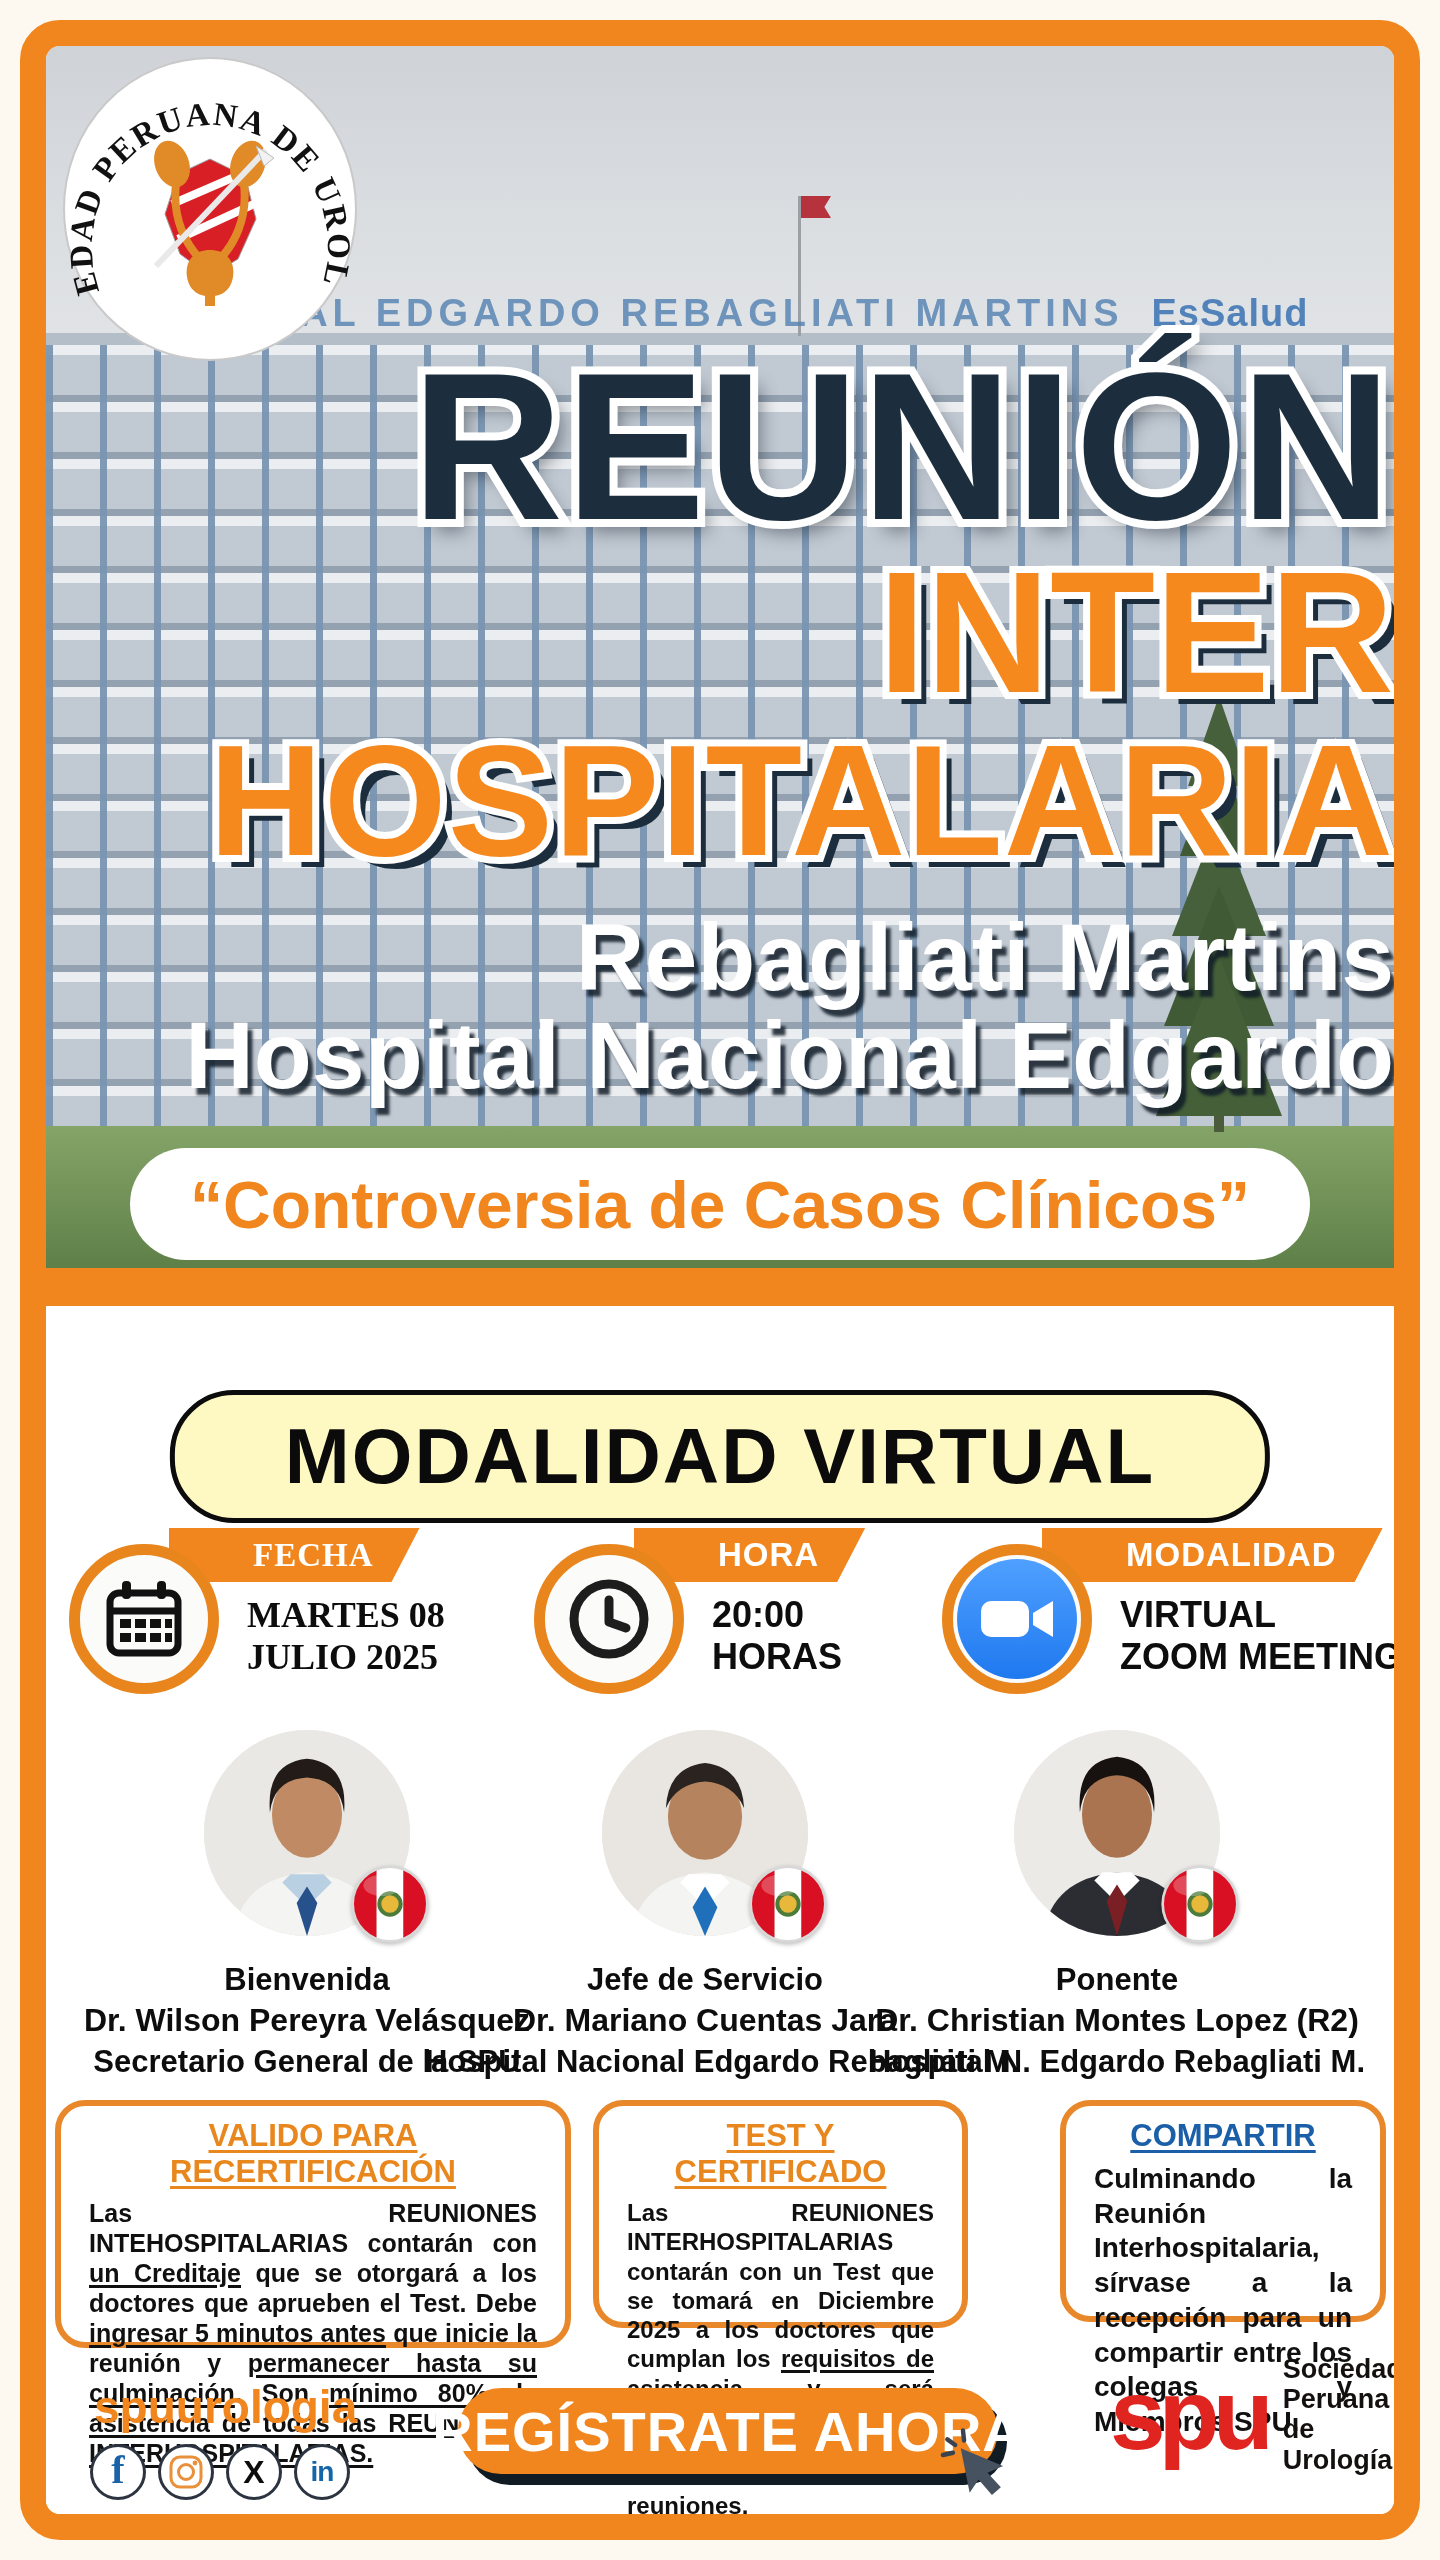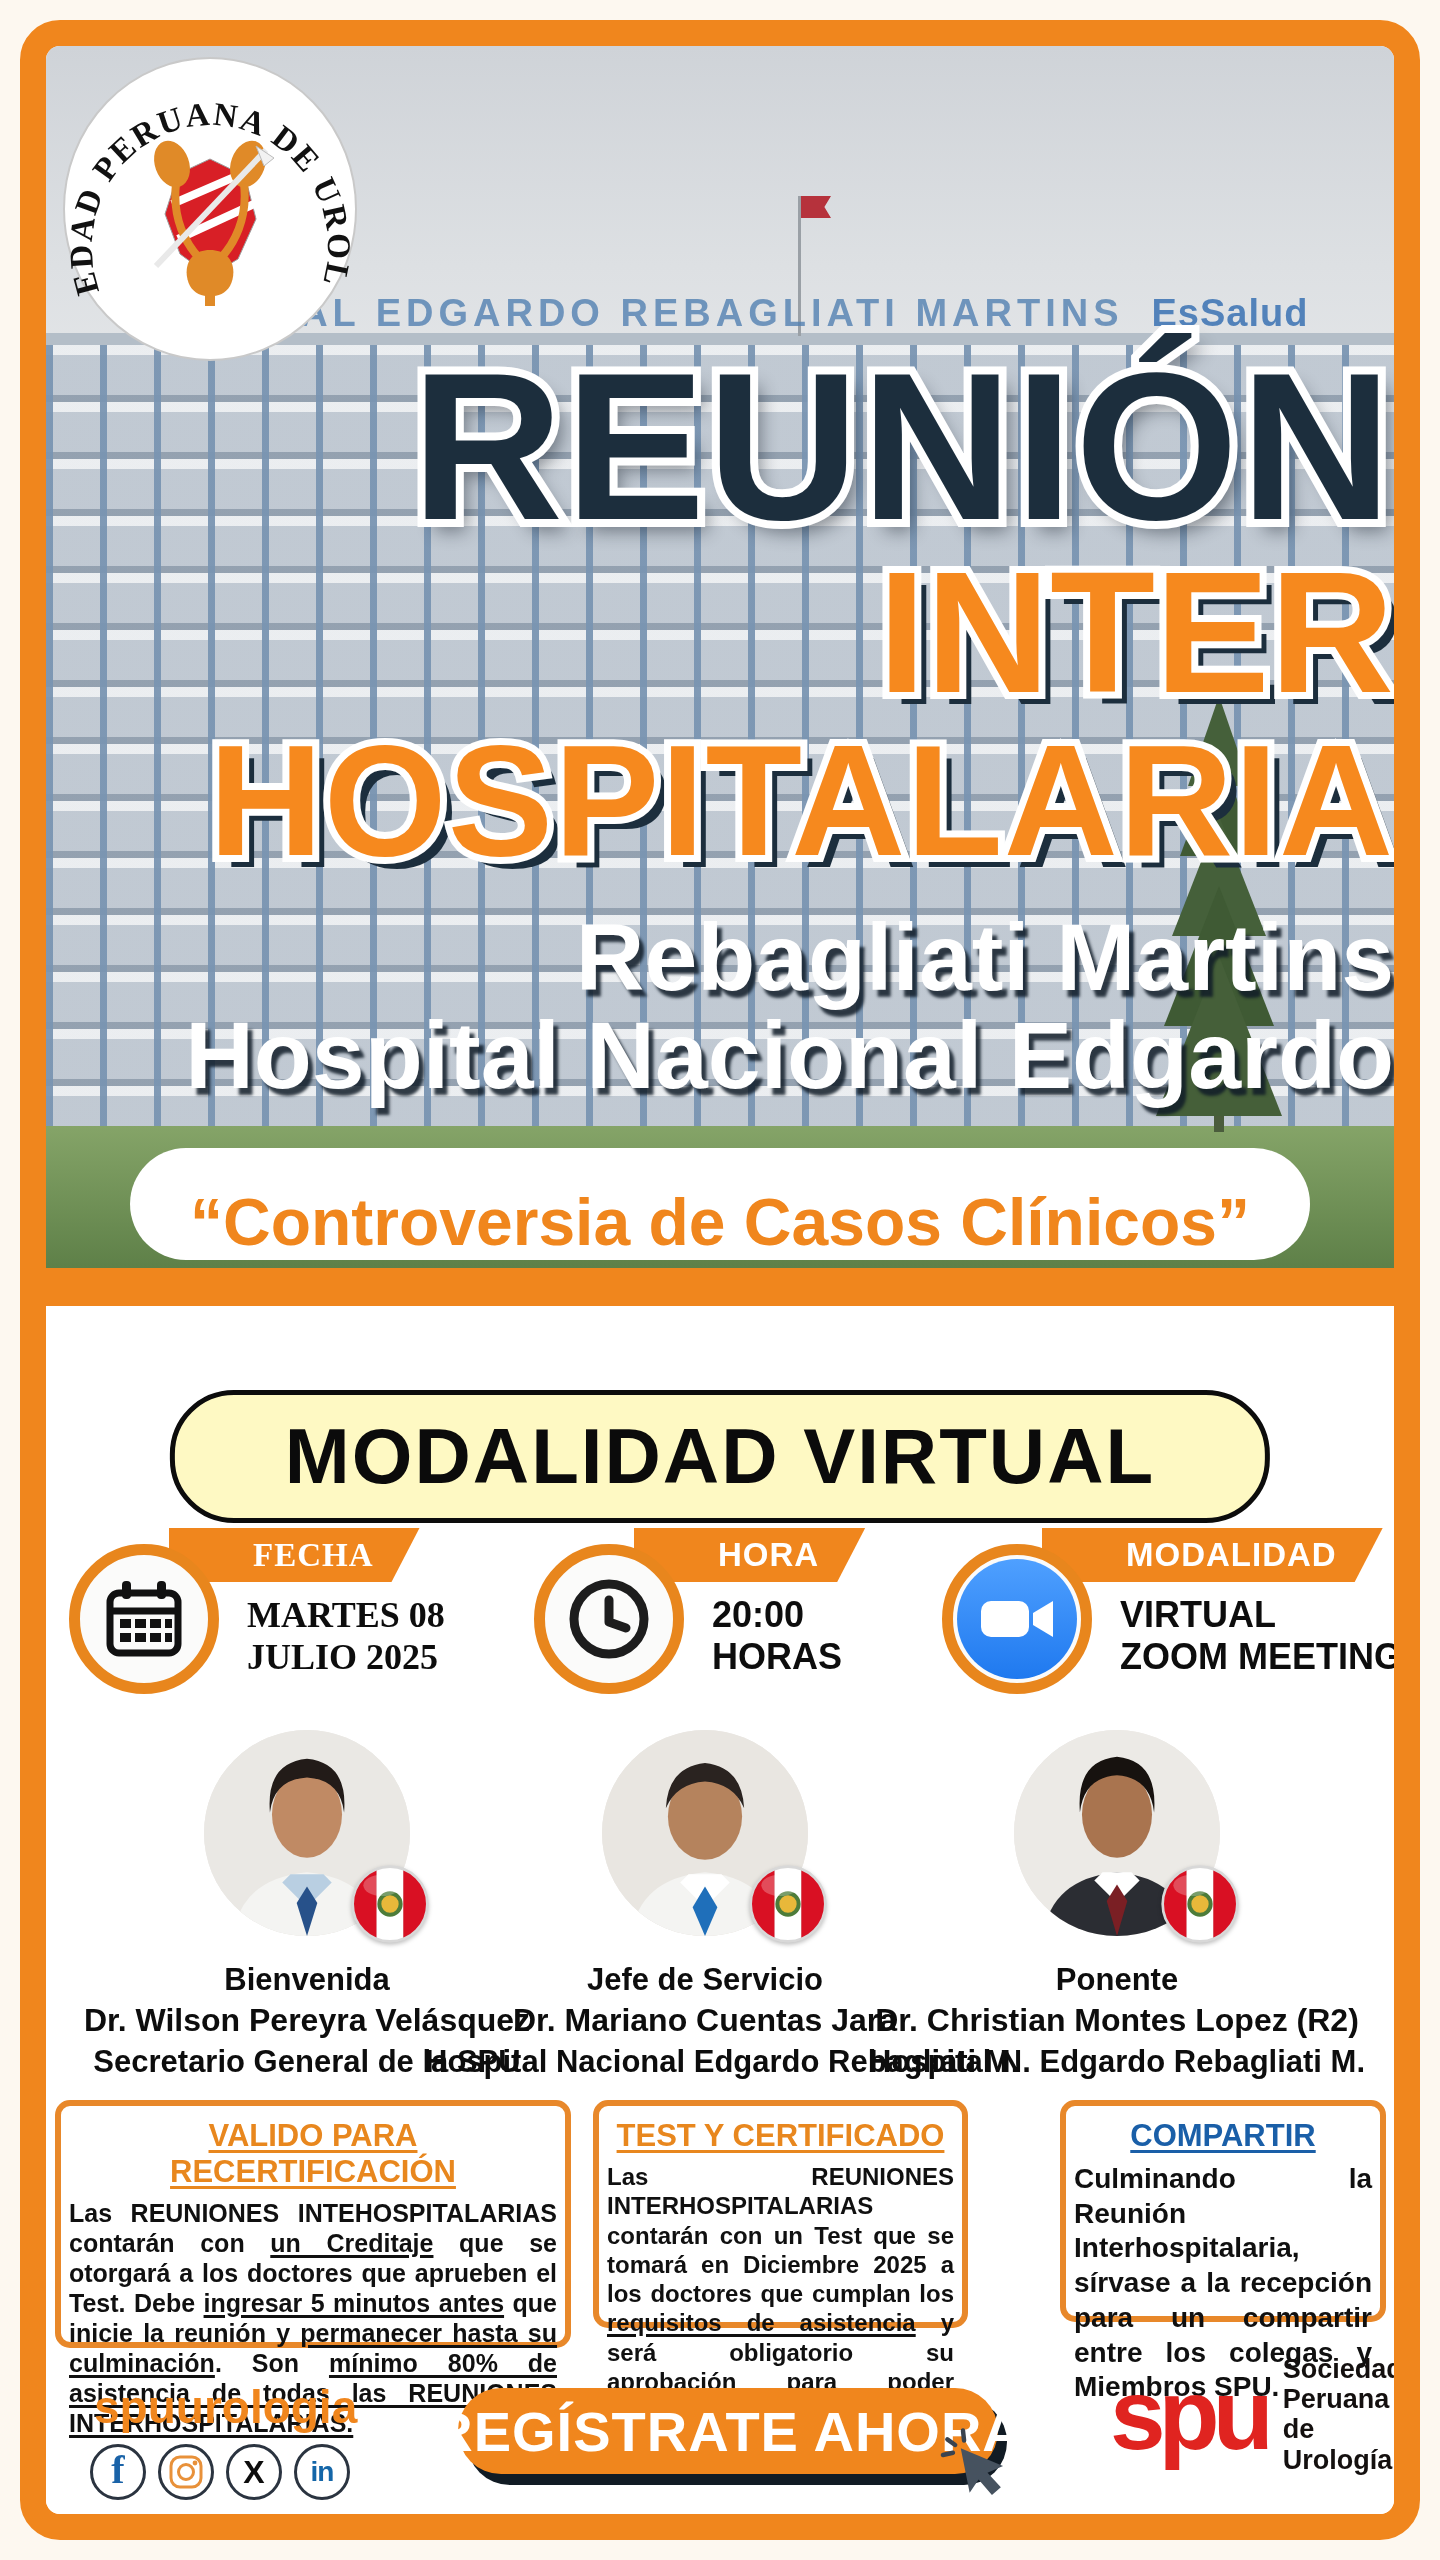--- a/index.html
+++ b/index.html
@@ -39,21 +39,21 @@
   .t-reunion { font-size:210px; line-height:.96; letter-spacing:2px; }
   .t-reunion .stroke { text-shadow:10px 12px 18px rgba(10,20,30,.45); }
   .t-reunion .fill { color:#1C2E3D; }
   .t-inter { font-size:172px; line-height:.96; margin-top:2px; }
   .t-hosp { font-size:158px; line-height:.98; margin-top:8px; letter-spacing:1px; }
   .t-orange .stroke { -webkit-text-stroke:14px #fff; text-shadow:12px 12px 0 #1C2E3D; }
   .t-orange .fill { color:#F6891E; }
   .subtitle { margin-top:30px; font-weight:800; color:#fff; font-size:95px; line-height:1.04;
     text-shadow:5px 7px 3px rgba(16,28,40,.85); }
   .topic-pill { position:absolute; top:1102px; left:50%; transform:translateX(-50%);
-    background:#fff; border-radius:60px; height:112px; line-height:112px; padding:18px 60px;
+    background:#fff; border-radius:60px; height:112px; line-height:112px; padding:1px 60px;
     font-weight:800; font-size:66px; color:#F0861D; white-space:nowrap; }
 
   .divider-band { height:38px; background:#F0861D; flex:none; }
 
   
   .white-section { position:relative; flex:1; background:#fff; }
 
   .modality-pill { position:absolute; top:84px; left:50%; transform:translateX(-50%);
     background:#fef9c3; border:5px solid #0c0c0c; border-radius:64px; padding:16px 110px;
     font-size:78px; font-weight:800; color:#0b0b0b; letter-spacing:2px; white-space:nowrap; }
@@ -68,21 +68,21 @@
   .ic-lines { position:absolute; left:178px; top:66px; font-size:36px; font-weight:800; color:#0d0d0d; line-height:1.18; white-space:nowrap; }
 
   .speaker { position:absolute; top:424px; width:560px; text-align:center; }
   .sp-1 { left:-19px; } .sp-2 { left:379px; } .sp-3 { left:791px; }
   .sp-photo { position:relative; width:206px; height:206px; margin:0 auto; }
   .sp-avatar { width:206px; height:206px; border-radius:50%; overflow:hidden; background:#eae8e4; }
   .sp-flag { position:absolute; right:-20px; bottom:-8px; width:80px; height:80px; filter:drop-shadow(0 2px 2px rgba(0,0,0,.25)); }
   .sp-text { margin-top:24px; font-weight:800; color:#0d0d0d; line-height:1.3; }
   .sp-role { font-size:31px; } .sp-name { font-size:32px; white-space:nowrap; } .sp-aff { font-size:31px; white-space:nowrap; }
 
-  .note-box { position:absolute; top:794px; background:#fff; border:6px solid #E8882A; border-radius:15px; padding:12px 8px; }
+  .note-box { position:absolute; top:794px; background:#fff; border:6px solid #E8882A; border-radius:30px; padding:12px 28px; }
   .nb-1 { left:9px;   width:516px; height:248px; }
   .nb-2 { left:547px; width:375px; height:228px; }
   .nb-3 { left:1014px; width:326px; height:222px; }
   .nb-title { text-align:center; font-weight:800; font-size:31px; color:#E8871E; margin-bottom:8px;
     text-decoration:underline; text-decoration-thickness:3px; text-underline-offset:4px; }
   .nb-3 .nb-title { color:#1A5FA8; }
   .nb-body { font-weight:700; color:#101010; text-align:justify; }
   .nb-1 .nb-body { font-size:25px; line-height:1.2; }
   .nb-2 .nb-body { font-size:24px; line-height:1.22; }
   .nb-3 .nb-body { font-size:28px; line-height:1.24; }

